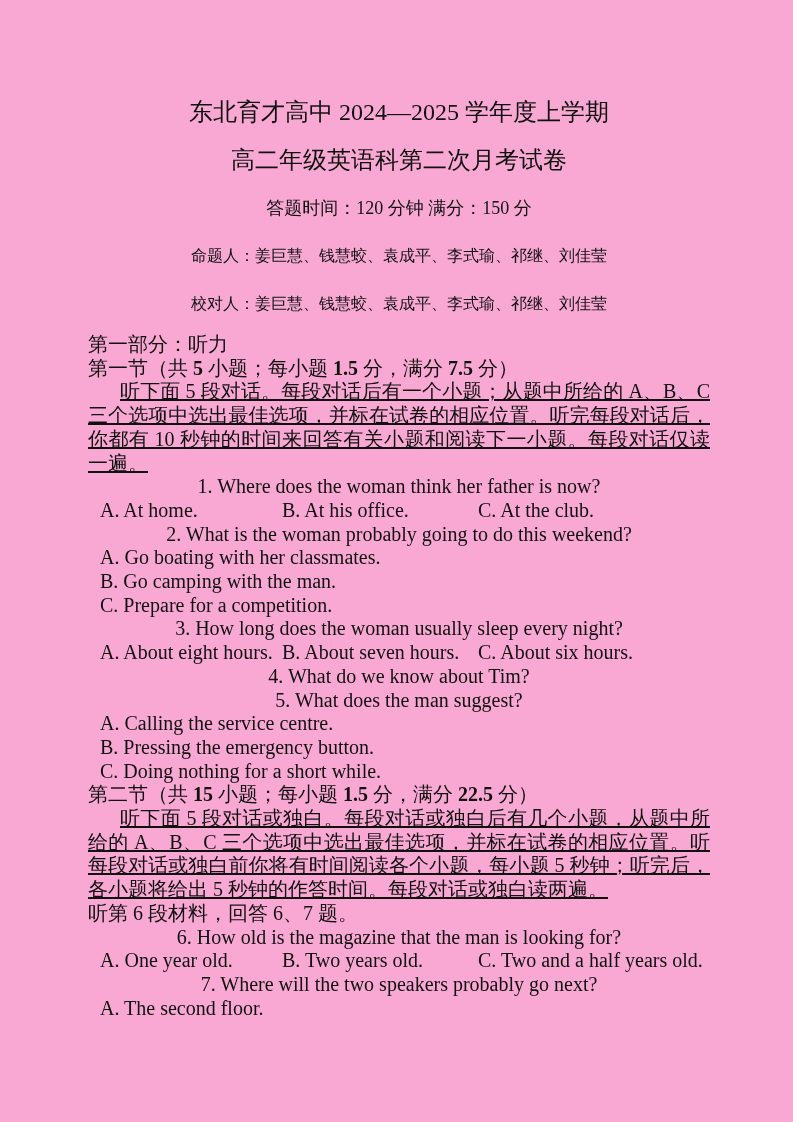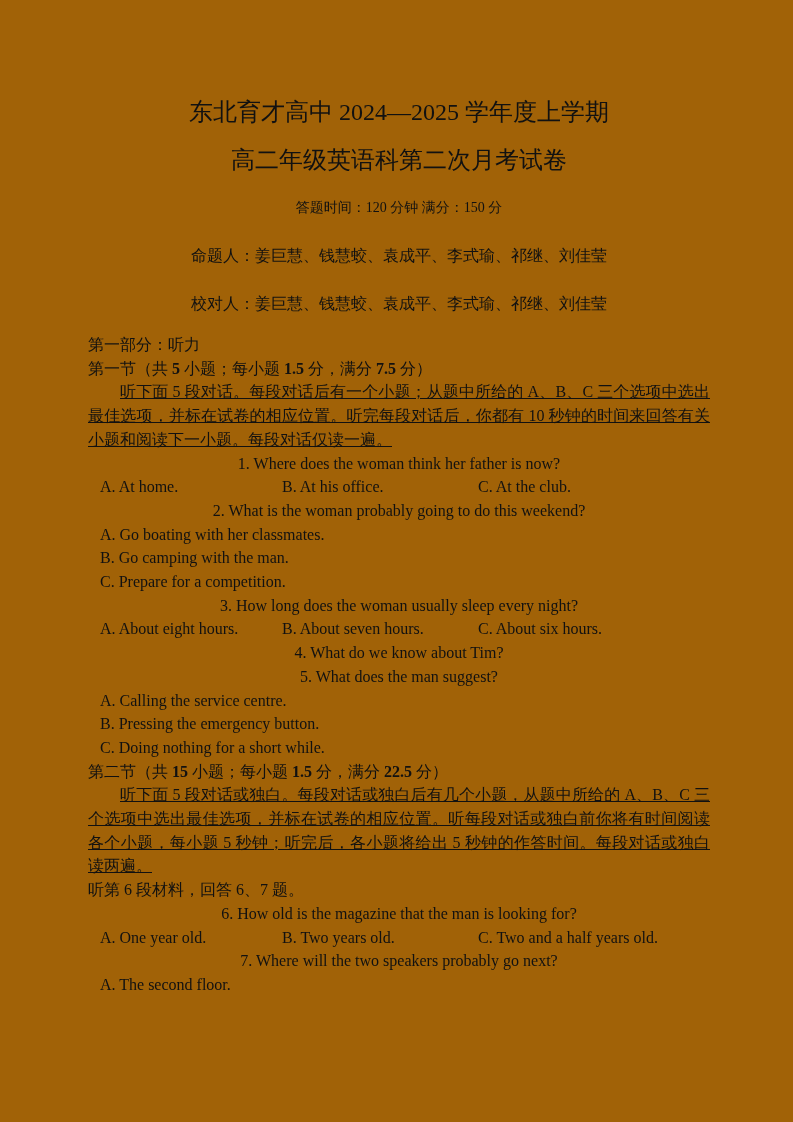--- a/index.html
+++ b/index.html
@@ -1,38 +1,38 @@
 <!DOCTYPE html>
 <html><head>
 <meta charset="utf-8">
 <style>
   html, body { margin: 0; padding: 0; background: #ffffff; }
   .page {
     position: relative;
     width: 793px;
     height: 1122px;
     margin: 0 auto;
-    background: #a16207;
+    background: #f9a8d4;
     color: #111111;
     font-family: "Liberation Serif", "DejaVu Serif", serif;
     box-sizing: border-box;
     padding: 88px 83px 0 88px;
     overflow: hidden;
   }
   header .h-line {
     text-align: center;
     line-height: 48px;
     white-space: nowrap;
   }
   .t1 { font-size: 24px; }
-  .t2 { font-size: 14px; }
+  .t2 { font-size: 18px; }
   .t3 { font-size: 16px; }
   main { margin-top: 5px; }
   .row {
-    font-size: 16px;
+    font-size: 20px;
     line-height: 23.7px;
   }
   .sec-heading .bold-num { font-weight: bold; }
   .para {
     text-align: justify;
     text-indent: 32px;
     text-decoration: underline;
   }
   .q-line { white-space: nowrap; text-align: center; }
   .q-options-cols {

